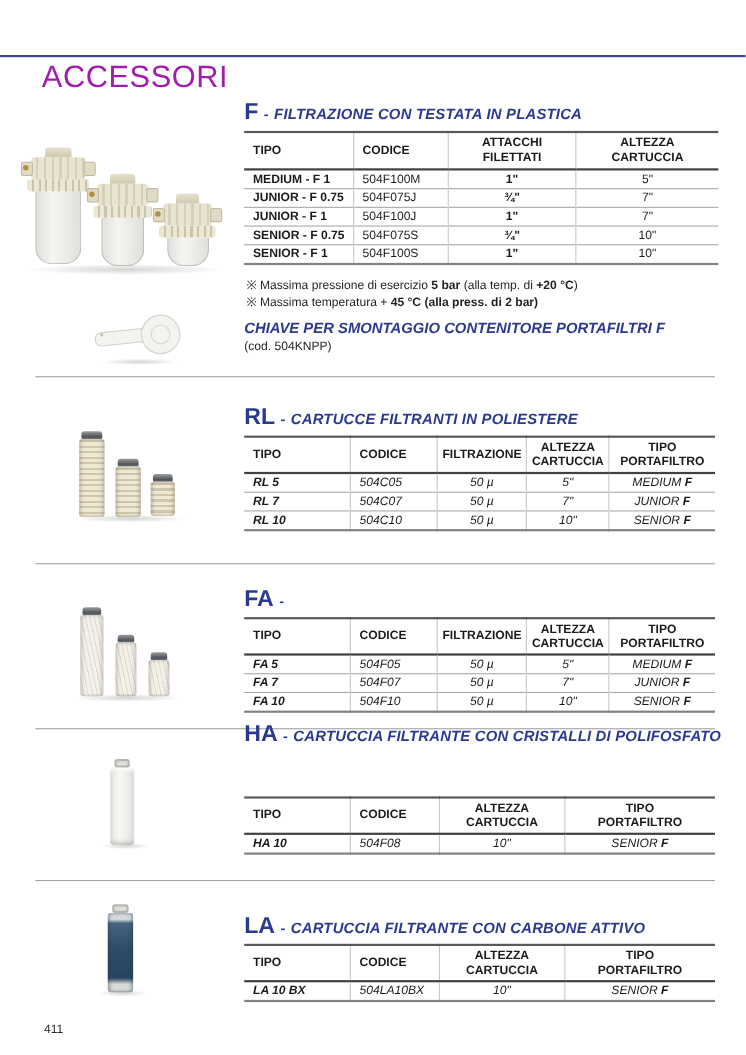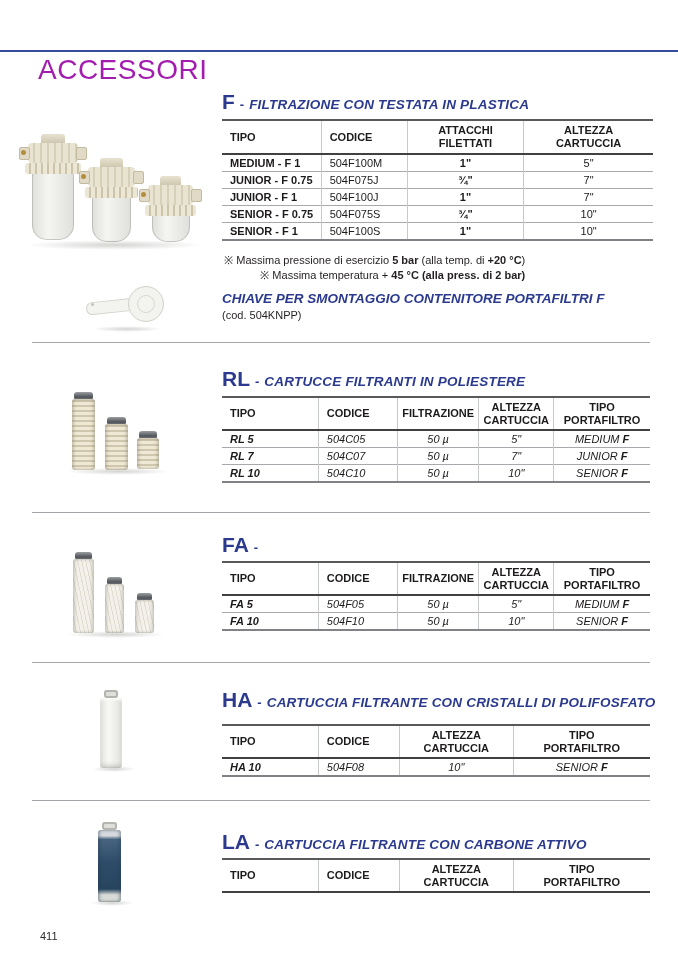--- a/index.html
+++ b/index.html
@@ -33,21 +33,21 @@
   table.f-t th{height:26px;}
   table.f-t td{height:13px;}
   table.rl-t{left:222px;top:396px;width:428px;}
   table.fa-t{left:222px;top:561px;width:428px;}
   table.ha-t{left:222px;top:724px;width:428px;}
   table.la-t{left:222px;top:858px;width:428px;}
   table.rl-t th,table.fa-t th,table.ha-t th,table.la-t th{height:24px;}
   table.rl-t td,table.fa-t td,table.ha-t td,table.la-t td{height:13px;font-style:italic;}
 
   
-  .notes{position:absolute;left:224px;top:253px;font-size:11px;line-height:1.35;color:#231f20;text-align:right;}
+  .notes{position:absolute;left:224px;top:253px;font-size:11px;line-height:1.35;color:#231f20;}
   .chiave{position:absolute;left:222px;top:291px;}
   .chiave .t{font-size:13.5px;font-weight:bold;font-style:italic;color:#2b3a8f;}
   .chiave .cod{font-size:11px;margin-top:3px;color:#231f20;}
 
   
   .divider{position:absolute;left:32px;width:618px;height:1px;background:#a2a4a7;}
 
   
   .pagenum{position:absolute;left:40px;top:930px;font-size:11px;color:#2e2b2c;}
 
@@ -303,38 +303,45 @@
 PORTAFILTRO</th>
     </tr>
     <tr class="data">
       <td class="l b">FA 5</td>
       <td class="l">504F05</td>
       <td class="c">50 µ</td>
       <td class="c">5"</td>
       <td class="c"><span>MEDIUM </span><span class="b">F</span></td>
     </tr>
     <tr class="data">
+      <td class="l b">FA 7</td>
+      <td class="l">504F07</td>
+      <td class="c">50 µ</td>
+      <td class="c">7"</td>
+      <td class="c"><span>JUNIOR </span><span class="b">F</span></td>
+    </tr>
+    <tr class="data">
       <td class="l b">FA 10</td>
       <td class="l">504F10</td>
       <td class="c">50 µ</td>
       <td class="c">10"</td>
       <td class="c"><span>SENIOR </span><span class="b">F</span></td>
     </tr>
   </tbody>
     </table>
 
   <div class="divider" style="top:662px;"></div>
 
   <div class="cart ha" style="left:100px;top:690px;width:22px;height:78px;">
     <div class="ringcap"></div>
       <div class="body"></div>
   </div>
   <div class="shadow" style="left:92px;top:766px;width:44px;height:6px;"></div>
 
-  <div class="sec-head" style="left:222px;top:688px;justify-content:center;">
+  <div class="sec-head" style="left:222px;top:656px;justify-content:center;">
     <span class="sec-letter">HA</span>
     <span class="sec-dash">-</span>
     <span class="sec-title">CARTUCCIA FILTRANTE CON CRISTALLI DI POLIFOSFATO</span>
   </div>
 
   <table class="cat ha-t">
     <colgroup>
         <col style="width:22.5%">
         <col style="width:19%">
         <col style="width:26.5%">
@@ -381,18 +388,24 @@
       </colgroup>
     <tbody>
         <tr>
       <th class="l">TIPO</th>
       <th class="l">CODICE</th>
       <th class="c">ALTEZZA
 CARTUCCIA</th>
       <th class="c">TIPO
 PORTAFILTRO</th>
     </tr>
+    <tr class="data">
+      <td class="l b">LA 10 BX</td>
+      <td class="l">504LA10BX</td>
+      <td class="c">10"</td>
+      <td class="c"><span>SENIOR </span><span class="b">F</span></td>
+    </tr>
   </tbody>
     </table>
 
   <div class="pagenum">411</div>
 
 </div>
 
 </body></html>

